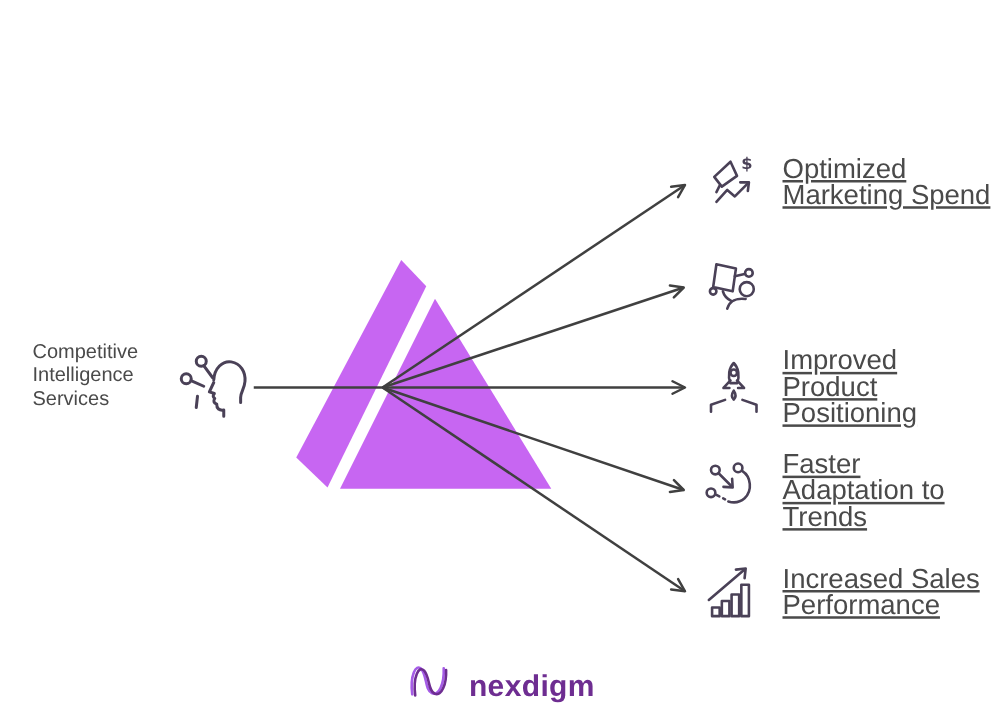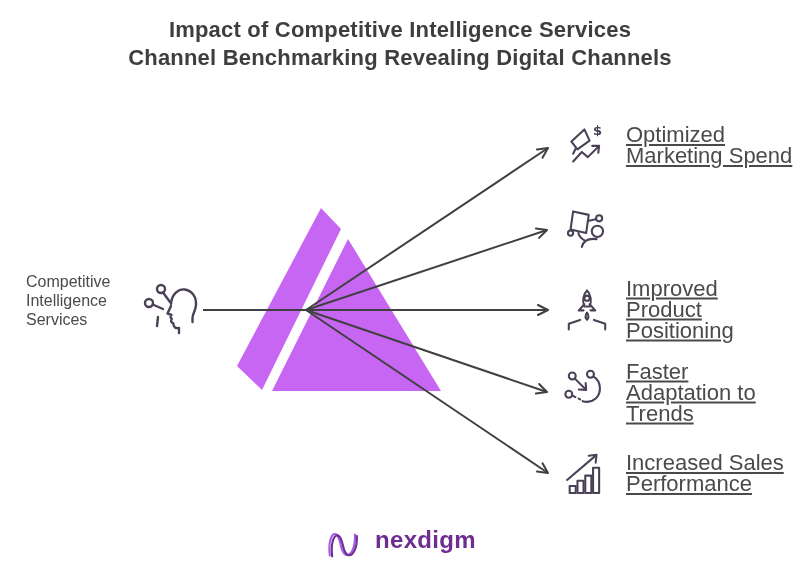--- a/index.html
+++ b/index.html
@@ -32,38 +32,34 @@
     transform:translateY(-50%);
   }
   .outcome .label {
     font-size:22px; line-height:21px; color:var(--text,#4a4a4a);
     white-space:pre-line;
     text-decoration:underline;
   }
   .oicon { flex:0 0 auto; display:block; }
   .brand {
     position:absolute; top:526px; left:50%; transform:translateX(-50%);
-    display:flex; align-items:flex-start; gap:13px;
+    display:flex; align-items:flex-end; gap:13px;
   }
   .brand-name {
     font-size:24px; font-weight:bold; color:var(--brand-purple,#6e2d91);
     letter-spacing:0.3px;
   }
   .mark-light { fill:none; stroke:var(--brand-light,#a55ce6); stroke-width:2.2; stroke-linecap:round; }
   .mark-dark  { fill:none; stroke:var(--brand-purple,#6e2d91); stroke-width:2.2; stroke-linecap:round; }
 </style>
 </head>
 <body>
 
 <div class="canvas">
 
-  <div class="title">
-    <div>Impact of Competitive Intelligence Services</div>
-    <div>Channel Benchmarking Revealing Digital Channels</div>
-  </div>
 
   <svg class="diagram-svg" width="800" height="578" viewBox="0 0 800 578">
     <defs>
       <marker id="ah" markerWidth="16" markerHeight="16" refX="13" refY="6.5" orient="auto" markerUnits="userSpaceOnUse">
         <path class="arrowhead-path" d="M3,1.5 L13,6.5 L3,11.5"></path>
       </marker>
     </defs>
     <polygon class="prism-shape" points="321,208 341,229 262,390 237,366"></polygon>
     <polygon class="prism-shape" points="348,239 441,391 272,391"></polygon>
     <line class="ray" x1="203" y1="310" x2="548" y2="310" marker-end="url(#ah)"></line>

